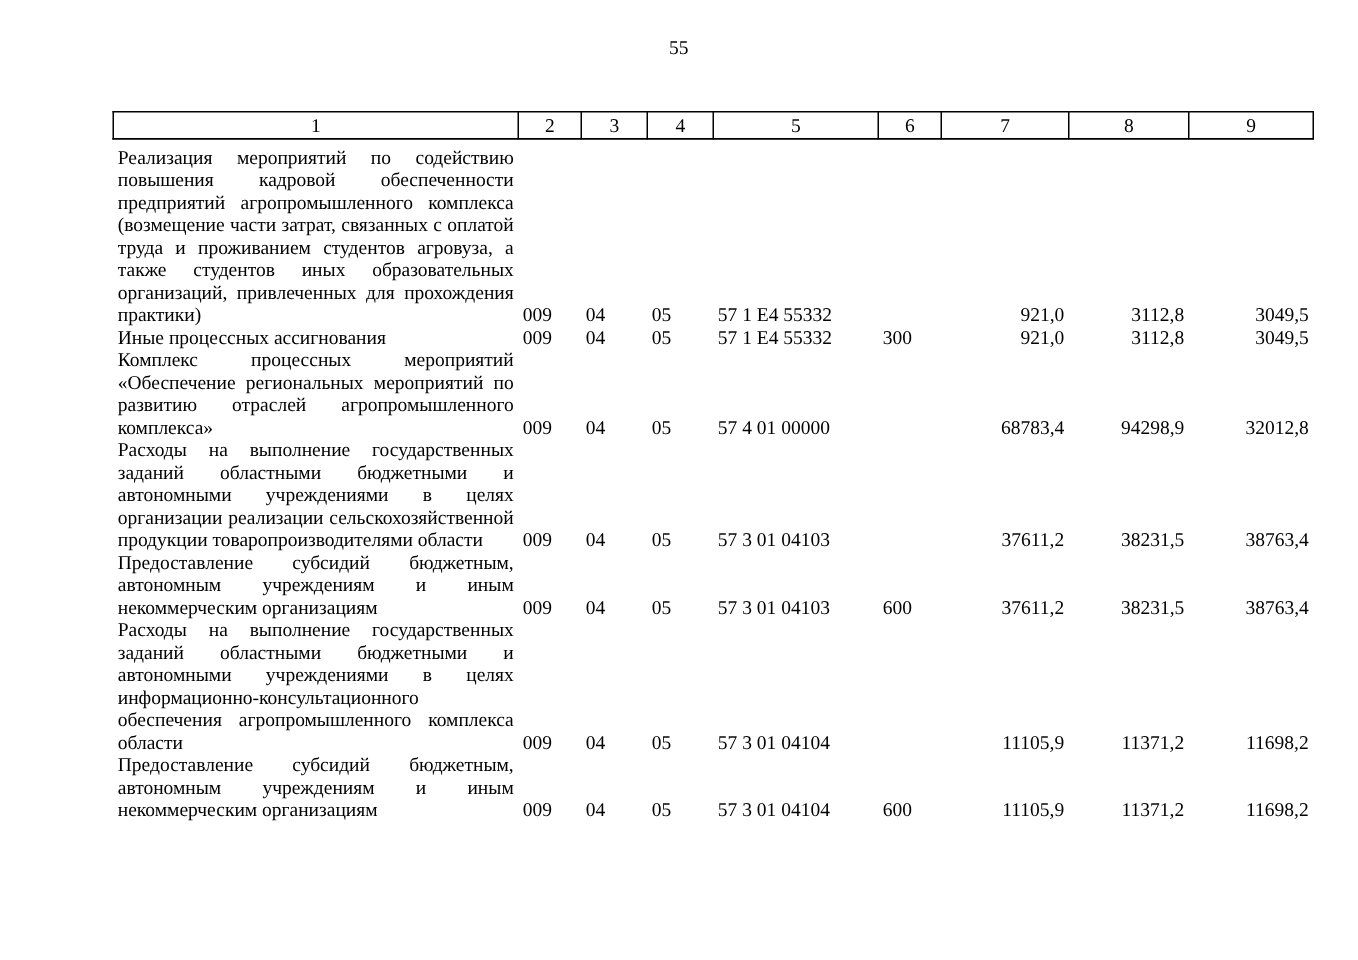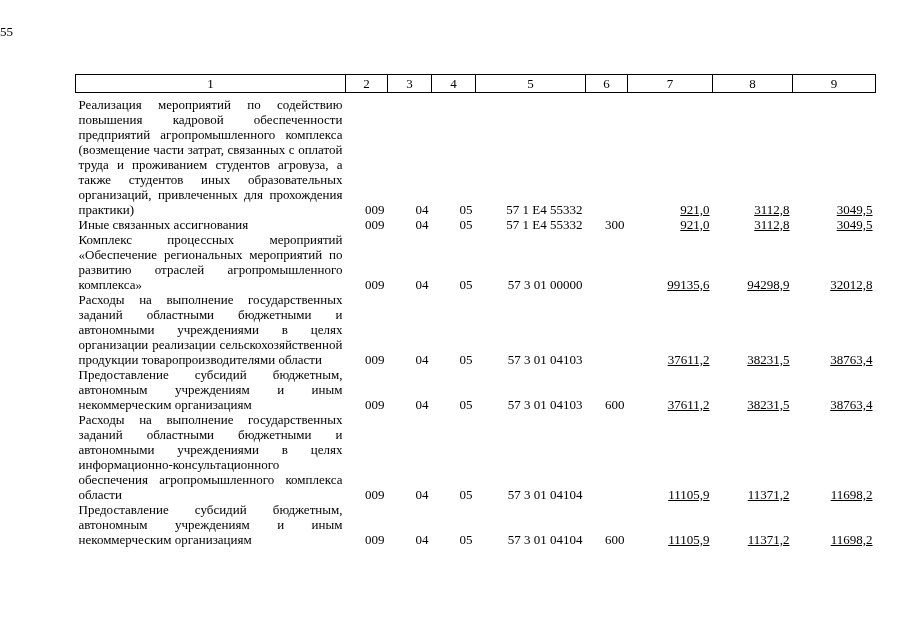--- a/index.html
+++ b/index.html
@@ -11,20 +11,21 @@
     color: #000000;
     font-family: "Liberation Serif", serif;
     position: relative;
     overflow: hidden;
   }
   .page-number {
     position: absolute;
     top: 24px;
     left: 0;
     width: 100%;
+    text-align: center;
     font-size: 13px;
   }
   table.doc-table {
     position: absolute;
     top: 74px;
     left: 75px;
     width: 800px;
     border-collapse: collapse;
     table-layout: fixed;
     font-size: 13px;
@@ -43,22 +44,22 @@
     padding: 0 3px;
   }
   table.doc-table tbody tr:first-child td { padding-top: 4px; }
   td.name-cell {
     text-align: justify;
     hyphens: auto;
     -webkit-hyphens: auto;
     padding-left: 5px;
     padding-right: 5px;
   }
-  td.code-cell { text-align: right; }
-  td.num-cell  { text-align: right; padding-right: 8px; text-decoration: underline; }
+  td.code-cell { text-align: left; }
+  td.num-cell  { text-align: right; padding-right: 8px; }
 </style>
 </head>
 <body>
 
 <div class="page-number">55</div>
 
 <table class="doc-table">
   <colgroup>
     <col style="width:270px">
     <col style="width:42px">
@@ -89,38 +90,38 @@
         <td class="code-cell">009</td>
         <td class="code-cell">04</td>
         <td class="code-cell">05</td>
         <td class="code-cell">57 1 Е4 55332</td>
         <td class="code-cell"></td>
         <td class="num-cell">921,0</td>
         <td class="num-cell">3112,8</td>
         <td class="num-cell">3049,5</td>
       </tr>
       <tr>
-        <td class="name-cell">Иные связанных ассигнования</td>
+        <td class="name-cell">Иные процессных ассигнования</td>
         <td class="code-cell">009</td>
         <td class="code-cell">04</td>
         <td class="code-cell">05</td>
         <td class="code-cell">57 1 Е4 55332</td>
         <td class="code-cell">300</td>
         <td class="num-cell">921,0</td>
         <td class="num-cell">3112,8</td>
         <td class="num-cell">3049,5</td>
       </tr>
       <tr>
         <td class="name-cell">Комплекс процессных мероприятий «Обеспечение региональных мероприятий по развитию отраслей агропромышленного комплекса»</td>
         <td class="code-cell">009</td>
         <td class="code-cell">04</td>
         <td class="code-cell">05</td>
-        <td class="code-cell">57 3 01 00000</td>
+        <td class="code-cell">57 4 01 00000</td>
         <td class="code-cell"></td>
-        <td class="num-cell">99135,6</td>
+        <td class="num-cell">68783,4</td>
         <td class="num-cell">94298,9</td>
         <td class="num-cell">32012,8</td>
       </tr>
       <tr>
         <td class="name-cell">Расходы на выполнение государственных заданий областными бюджетными и автономными учреждениями в целях организации реализации сельскохозяйственной продукции товаропроизводителями области</td>
         <td class="code-cell">009</td>
         <td class="code-cell">04</td>
         <td class="code-cell">05</td>
         <td class="code-cell">57 3 01 04103</td>
         <td class="code-cell"></td>

